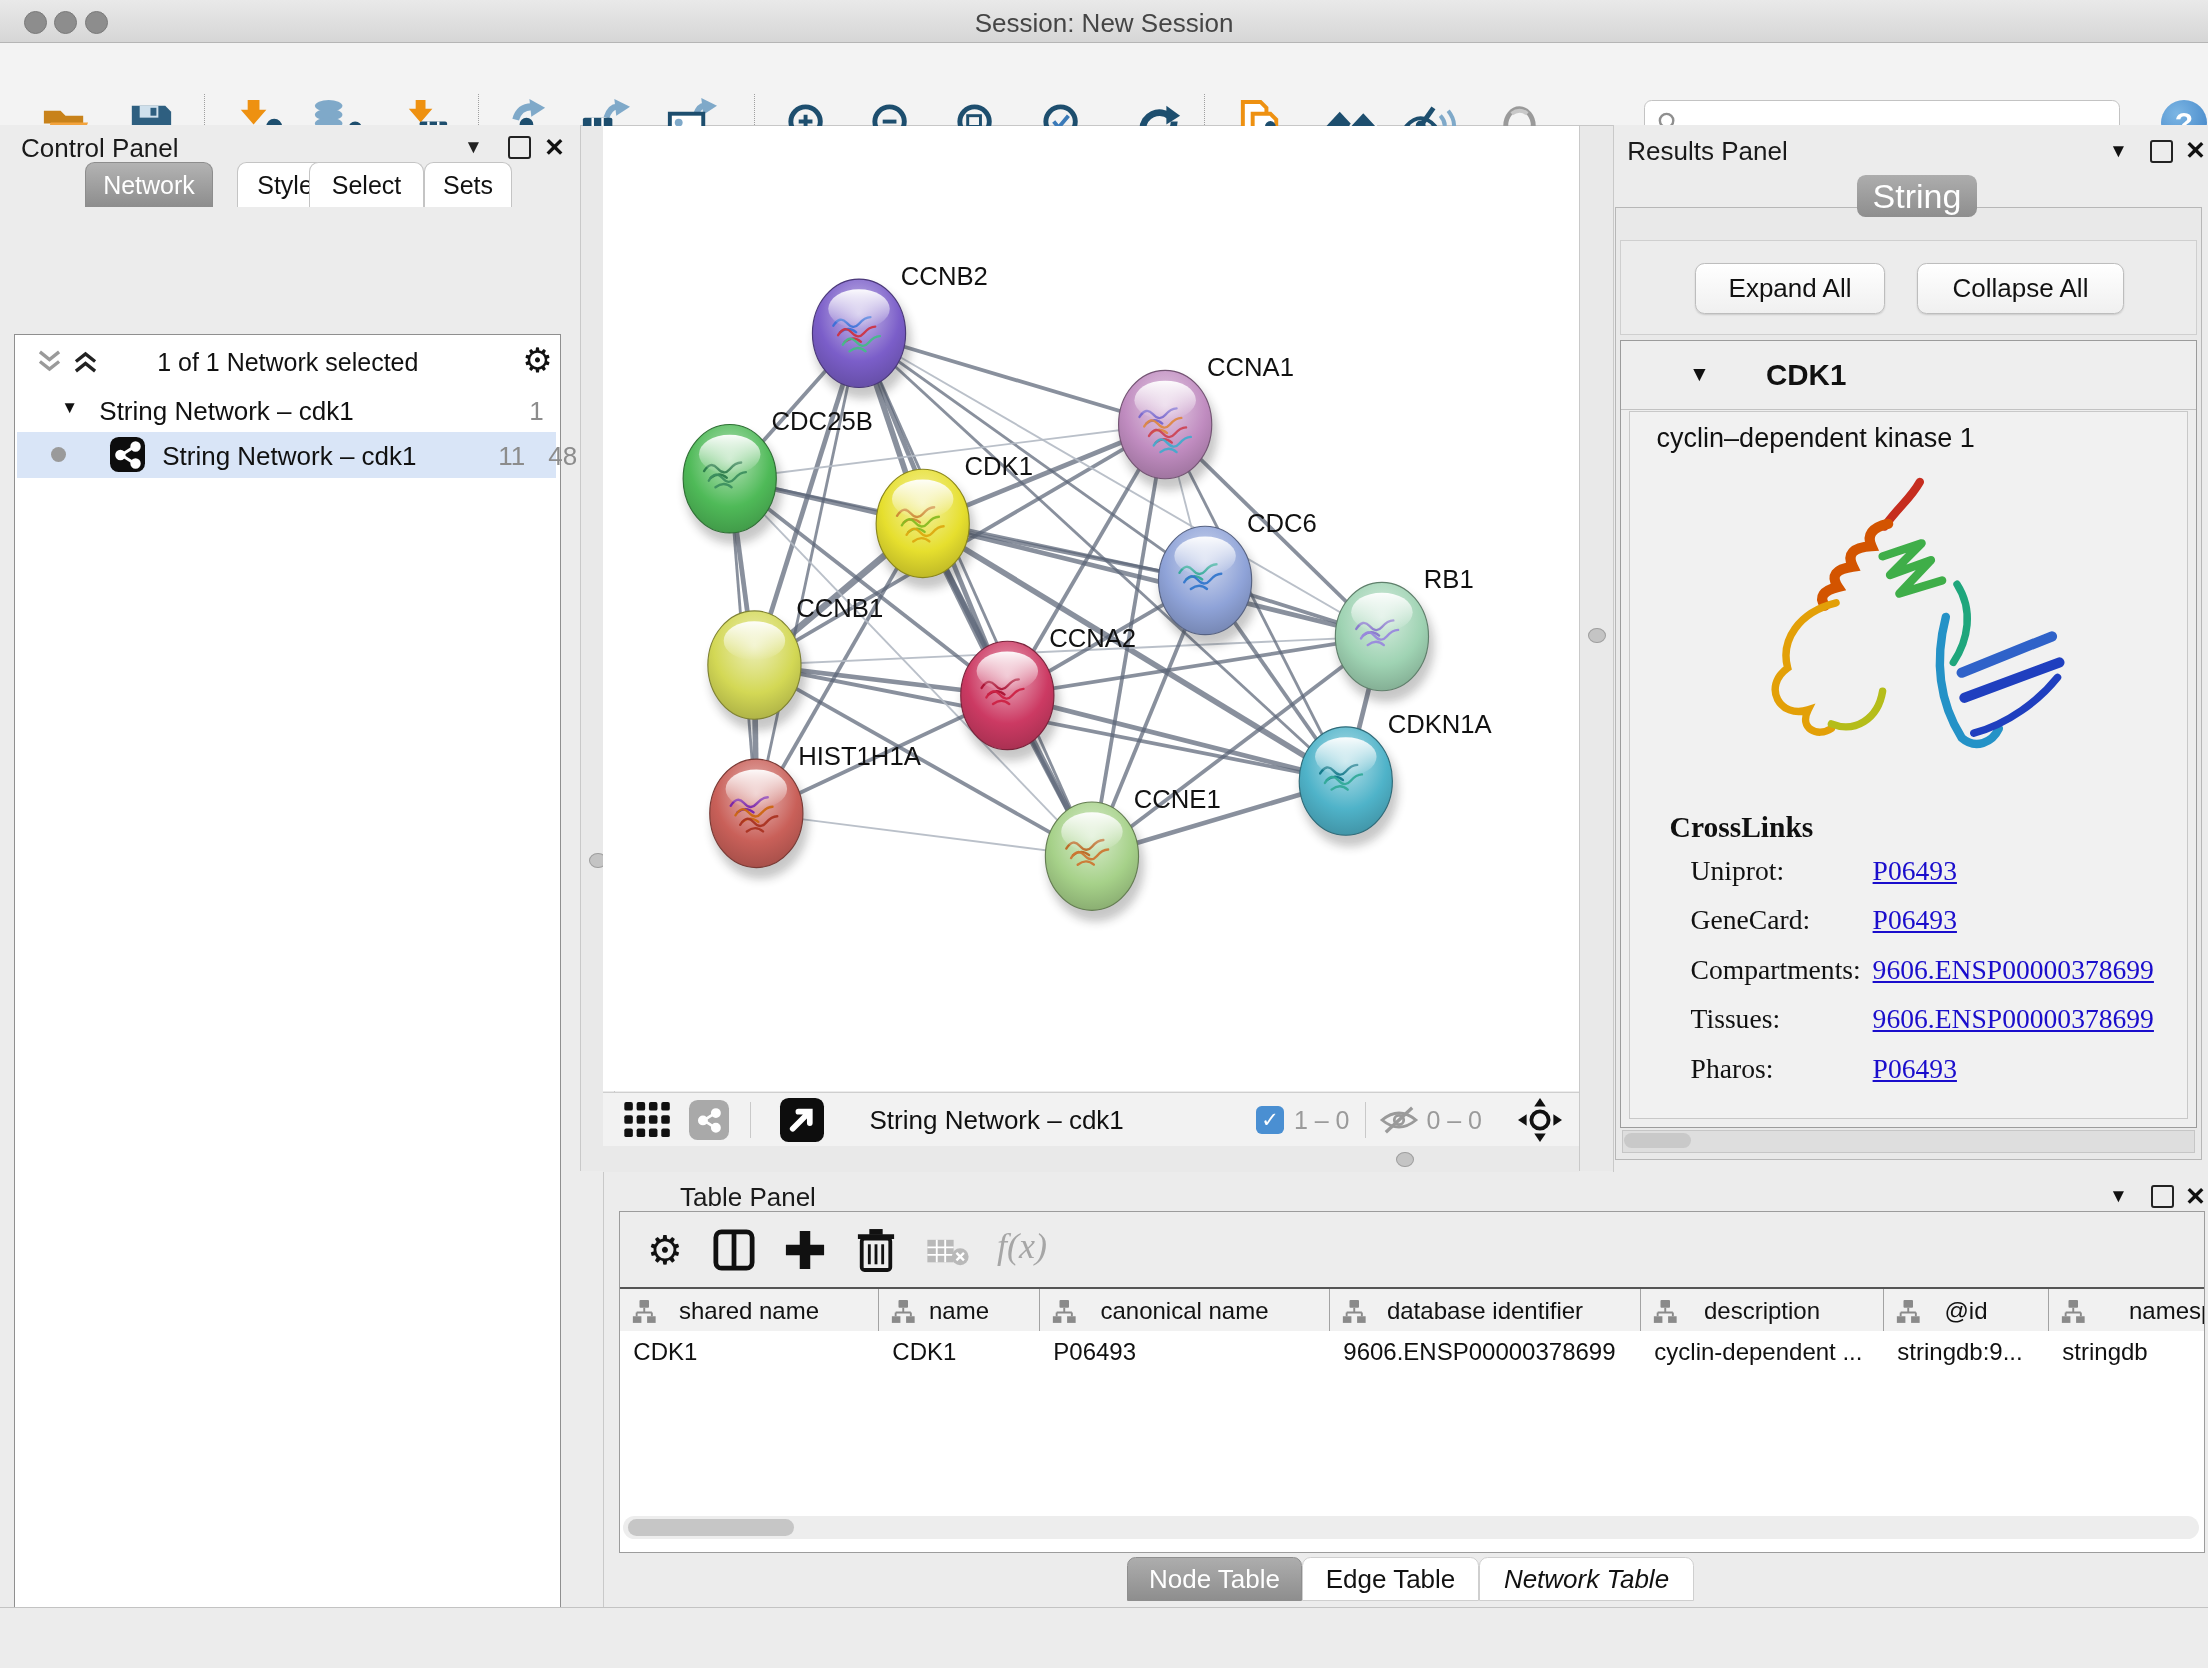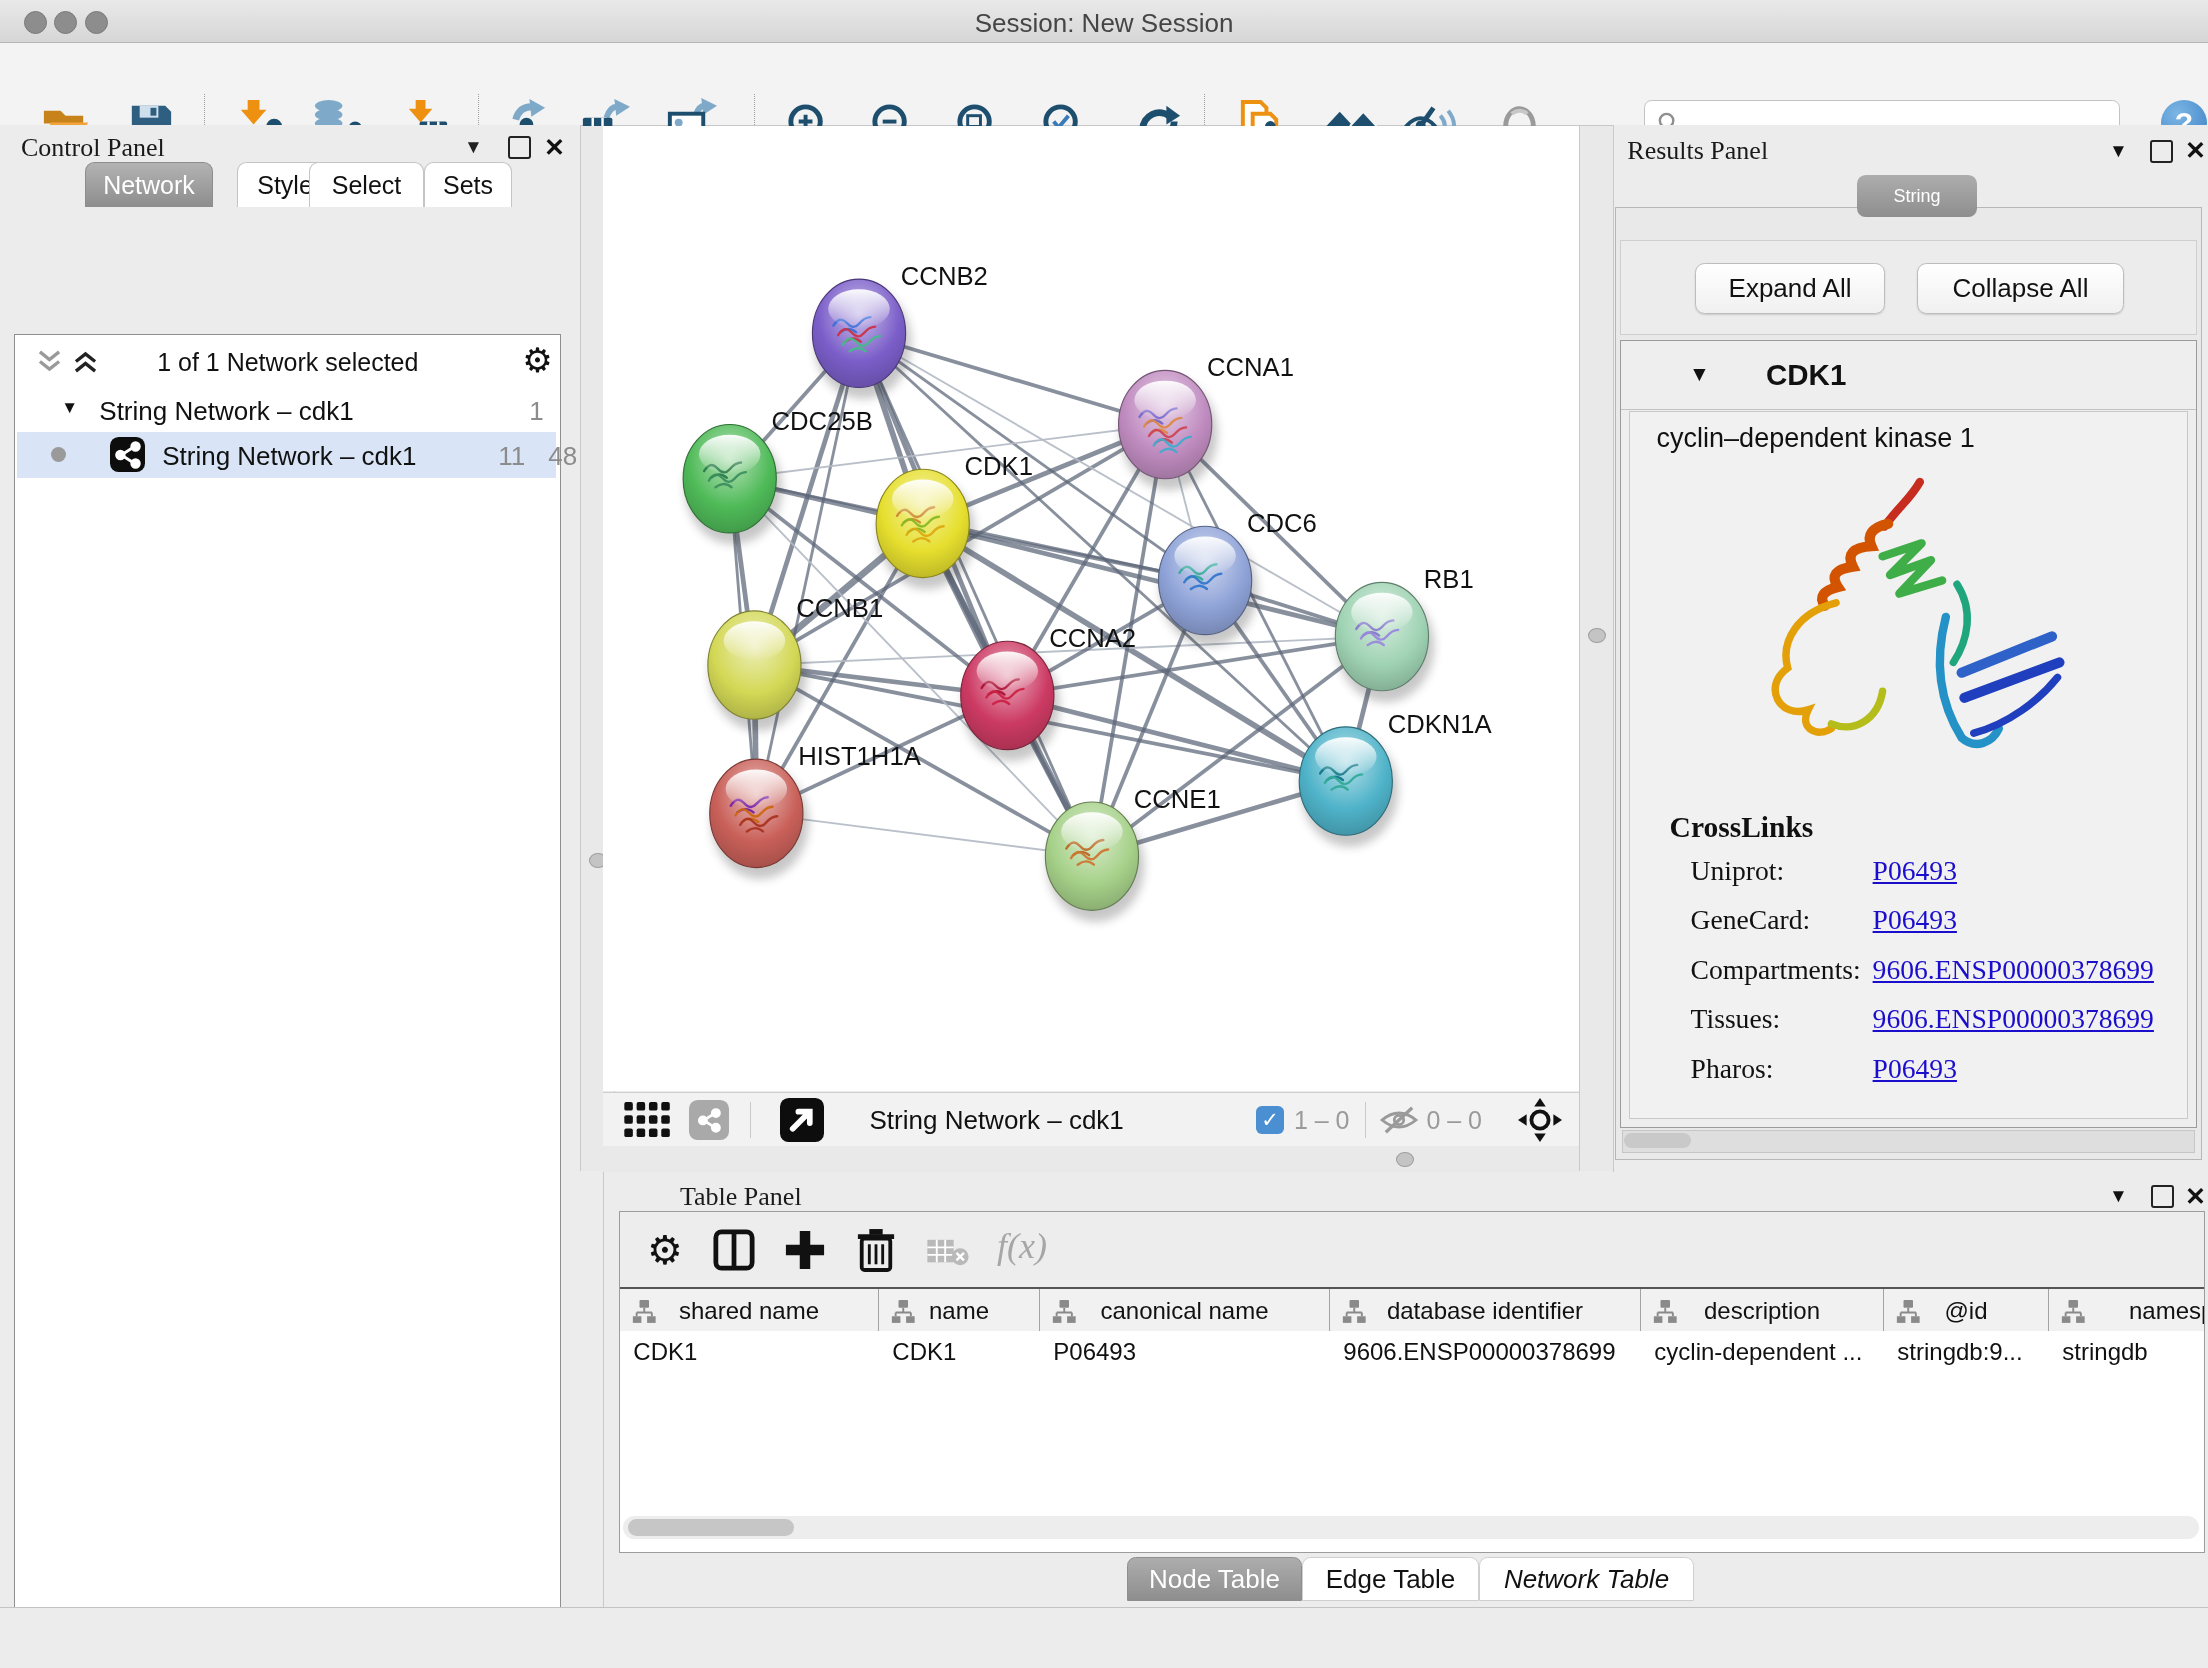--- a/index.html
+++ b/index.html
@@ -16,40 +16,40 @@
   .tbtn{width:55px;height:55px;top:55px;cursor:default;}
   .tsep{top:51px;height:61px;border-left:1.9px dotted #9f9f9f;width:0;}
   .searchbox{left:1644px;top:57px;width:476px;height:44px;background:#fff;border:1.9px solid #c3c3c3;
              border-radius:7.6px;display:flex;align-items:center;padding-left:11.4px;box-sizing:border-box;}
   .searchbox input{border:none;outline:none;font-size:24px;flex:1;background:transparent;margin-left:7.6px;
                    font-family:"Liberation Sans",sans-serif;}
   .helpbtn{left:2161px;top:57px;width:46px;height:46px;border-radius:50%;
            background:radial-gradient(circle at 35% 30%,#7cb6e4,#3b7fc4);color:#fff;font-size:30px;
            font-weight:bold;text-align:center;line-height:46px;}
   
-  .cp-title,.panel-title{font-size:26px;color:#1a1a1a;font-family:Liberation Serif, serif;}
+  .cp-title,.panel-title{font-size:26px;color:#1a1a1a;}
   .tab{height:44px;border:1px solid #c4c4c4;border-bottom:none;border-radius:9.5px 9.5px 0 0;background:#fff;
        font-size:25px;text-align:center;line-height:44px;}
   .tab.sel{background:linear-gradient(#b3b3b3,#8d8d8d);color:#fff;border-color:#8d8d8d;}
   .listbox{left:14.3px;top:209px;width:545px;height:1366px;background:#fff;border:1.9px solid #8f8f8f;}
   .row-label{font-size:26px;}
   .gray{color:#8c8c8c;}
   .selrow{background:#d9e5f7;}
   
   .netcanvas{left:603px;top:126px;width:976px;height:965px;background:#fff;}
   .netbar{left:603px;top:1092px;width:976px;height:54px;background:#f2f2f2;border-top:1px solid #cfcfcf;
           display:flex;align-items:center;}
   .netbar .vline{width:1px;height:36px;background:#c9c9c9;}
   .splitterV{top:126px;width:33px;height:1045px;background:#e9e9e9;border-left:1px solid #c9c9c9;border-right:1px solid #c9c9c9;}
   .splitdot{width:16px;height:13.3px;border-radius:50%;background:#c4c4c4;border:1px solid #9e9e9e;}
   .splitterH{left:603px;top:1146px;width:976px;height:26px;background:#e9e9e9;}
   
   .results{left:1613px;top:125px;width:595px;height:1047px;background:#ececec;border-left:1px solid #c9c9c9;}
   .stringtab{left:1857px;top:175px;width:120px;height:42px;background:linear-gradient(#adadad,#8e8e8e);
-             border-radius:8.6px;color:#fff;font-size:18px;text-align:center;line-height:42px;z-index:3;}
+             border-radius:8.6px;color:#fff;font-size:34px;text-align:center;line-height:42px;z-index:3;}
   .r-outer{left:1615px;top:207px;width:585px;height:951px;background:#e9e9e9;border:1.9px solid #b7b7b7;}
   .r-btnbox{left:1620px;top:240px;width:575px;height:93px;background:#ececec;border:1px solid #cfcfcf;}
   .rbtn{top:263px;height:49px;background:linear-gradient(#ffffff,#f0f0f0);border:1px solid #bdbdbd;
         border-radius:9.5px;font-size:26px;text-align:center;line-height:49px;box-shadow:0 1px 1.9px rgba(0,0,0,.15);}
   .entrybox{left:1620px;top:340px;width:575px;height:786px;background:#eeeeee;border:1px solid #9b9b9b;}
   .entryhead{position:absolute;left:0;top:0;width:100%;height:68px;border-bottom:1px solid #c2c2c2;}
   .entrycontent{position:absolute;left:7.6px;top:70px;width:557px;height:706px;background:#f1f1f1;border:1px solid #c8c8c8;}
   .serif{font-family:"Liberation Serif","DejaVu Serif",serif;text-align:right;}
   .xl-row{position:absolute;left:0;width:100%;height:38px;font-size:27.6px;}
   .xl-label{position:absolute;left:61px;}

